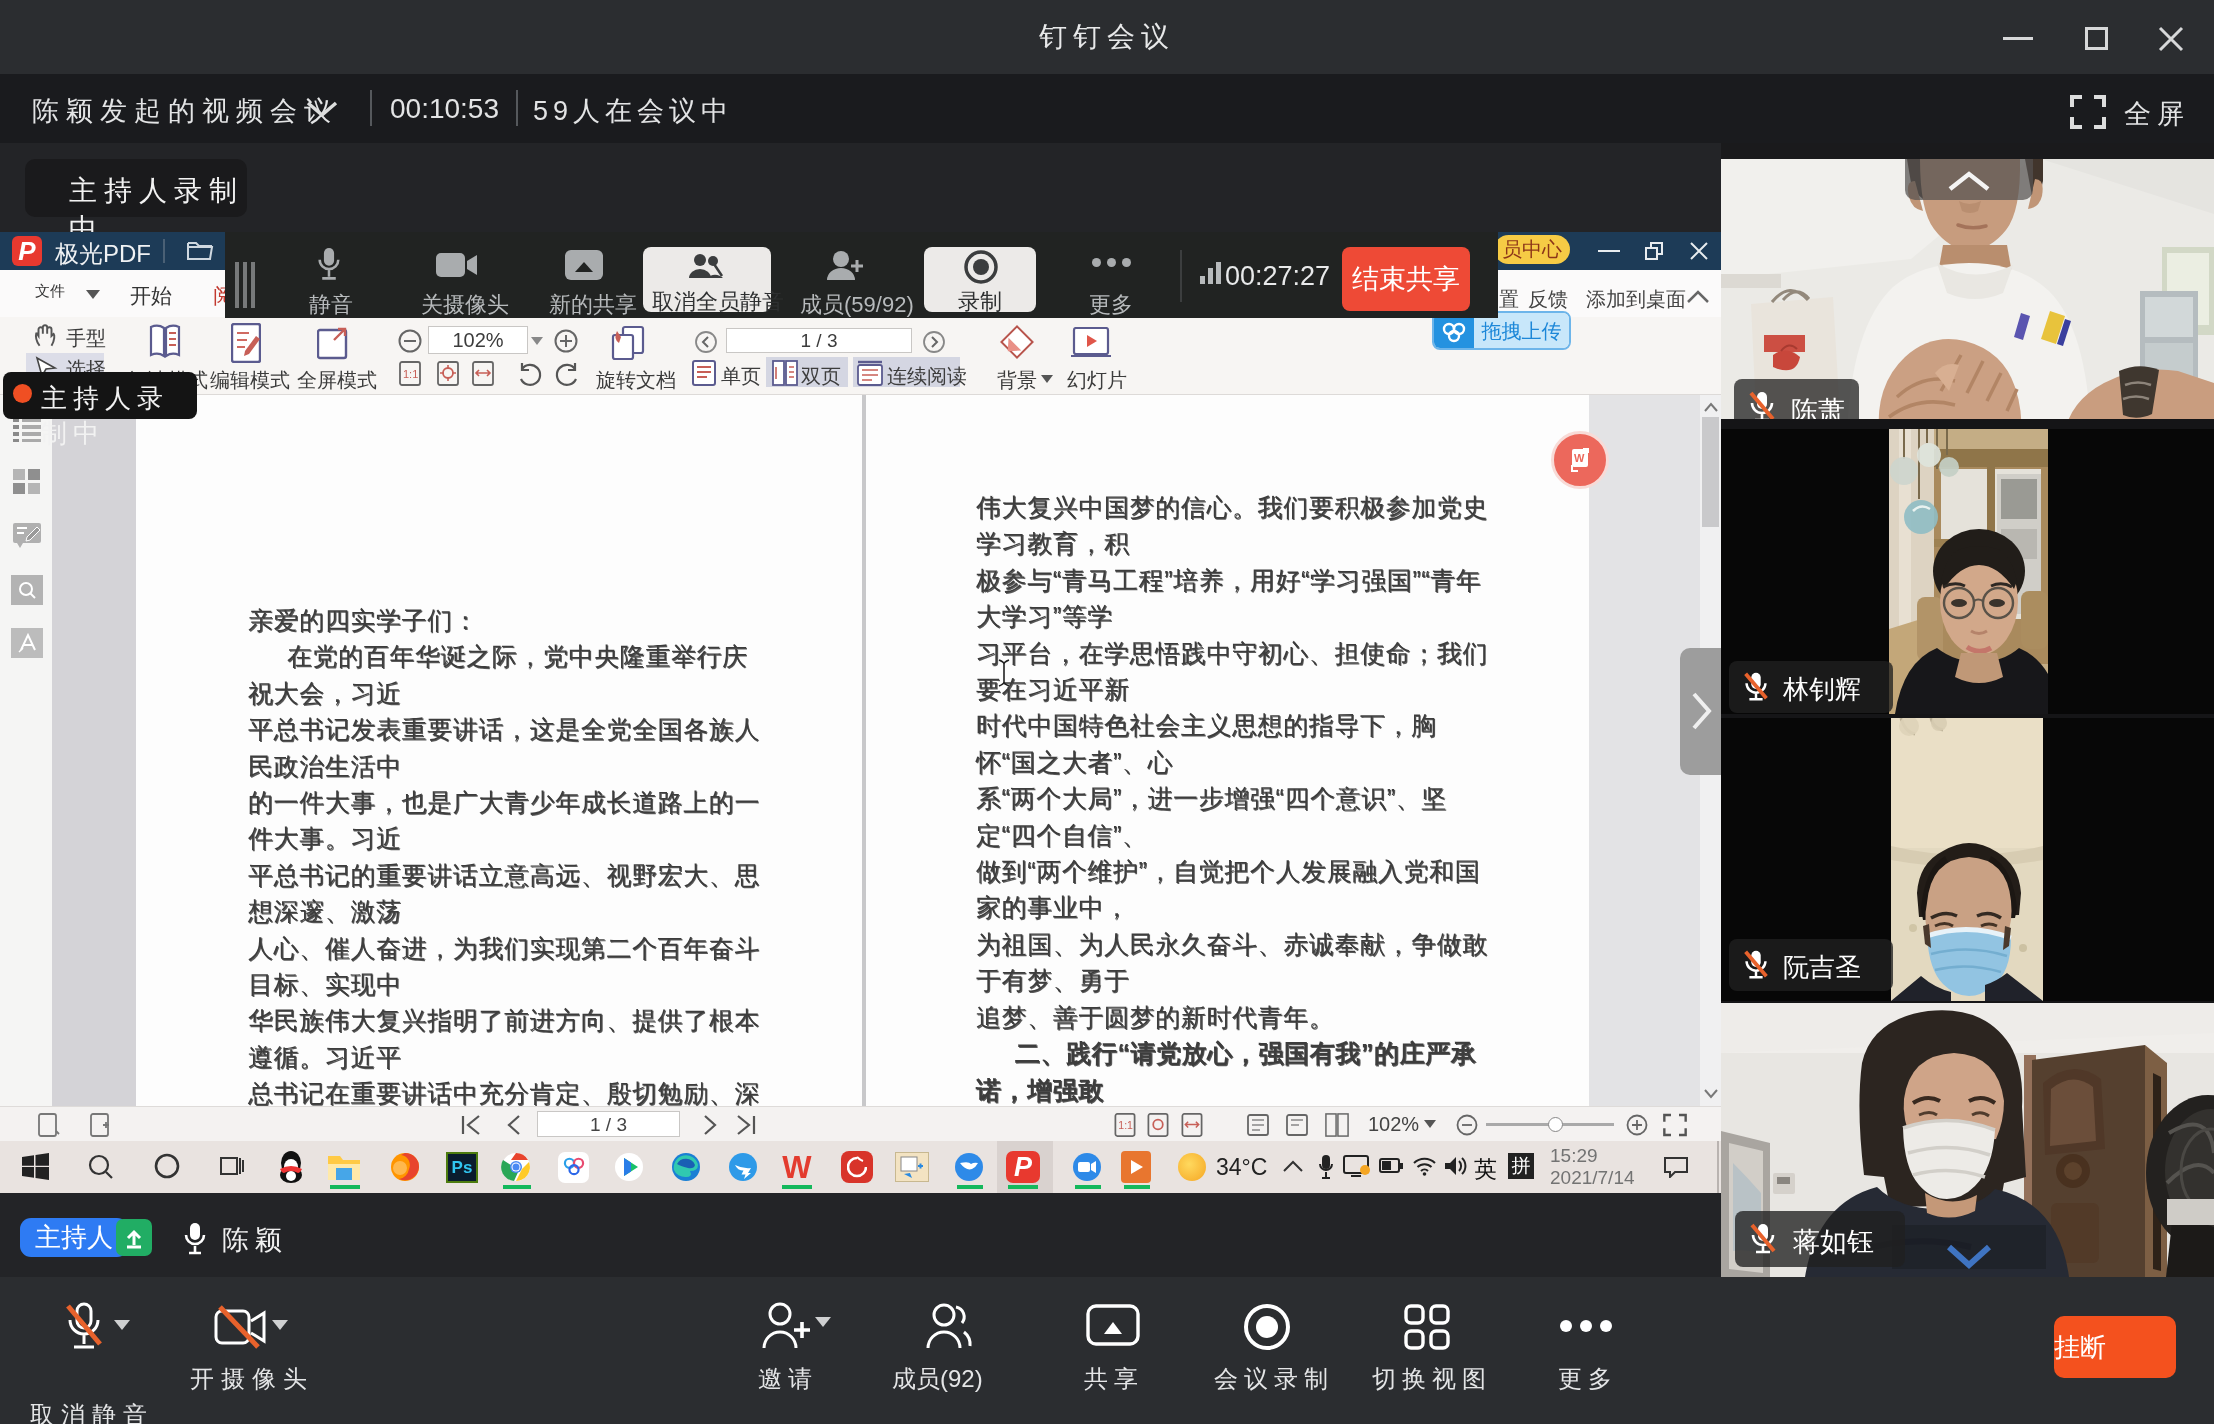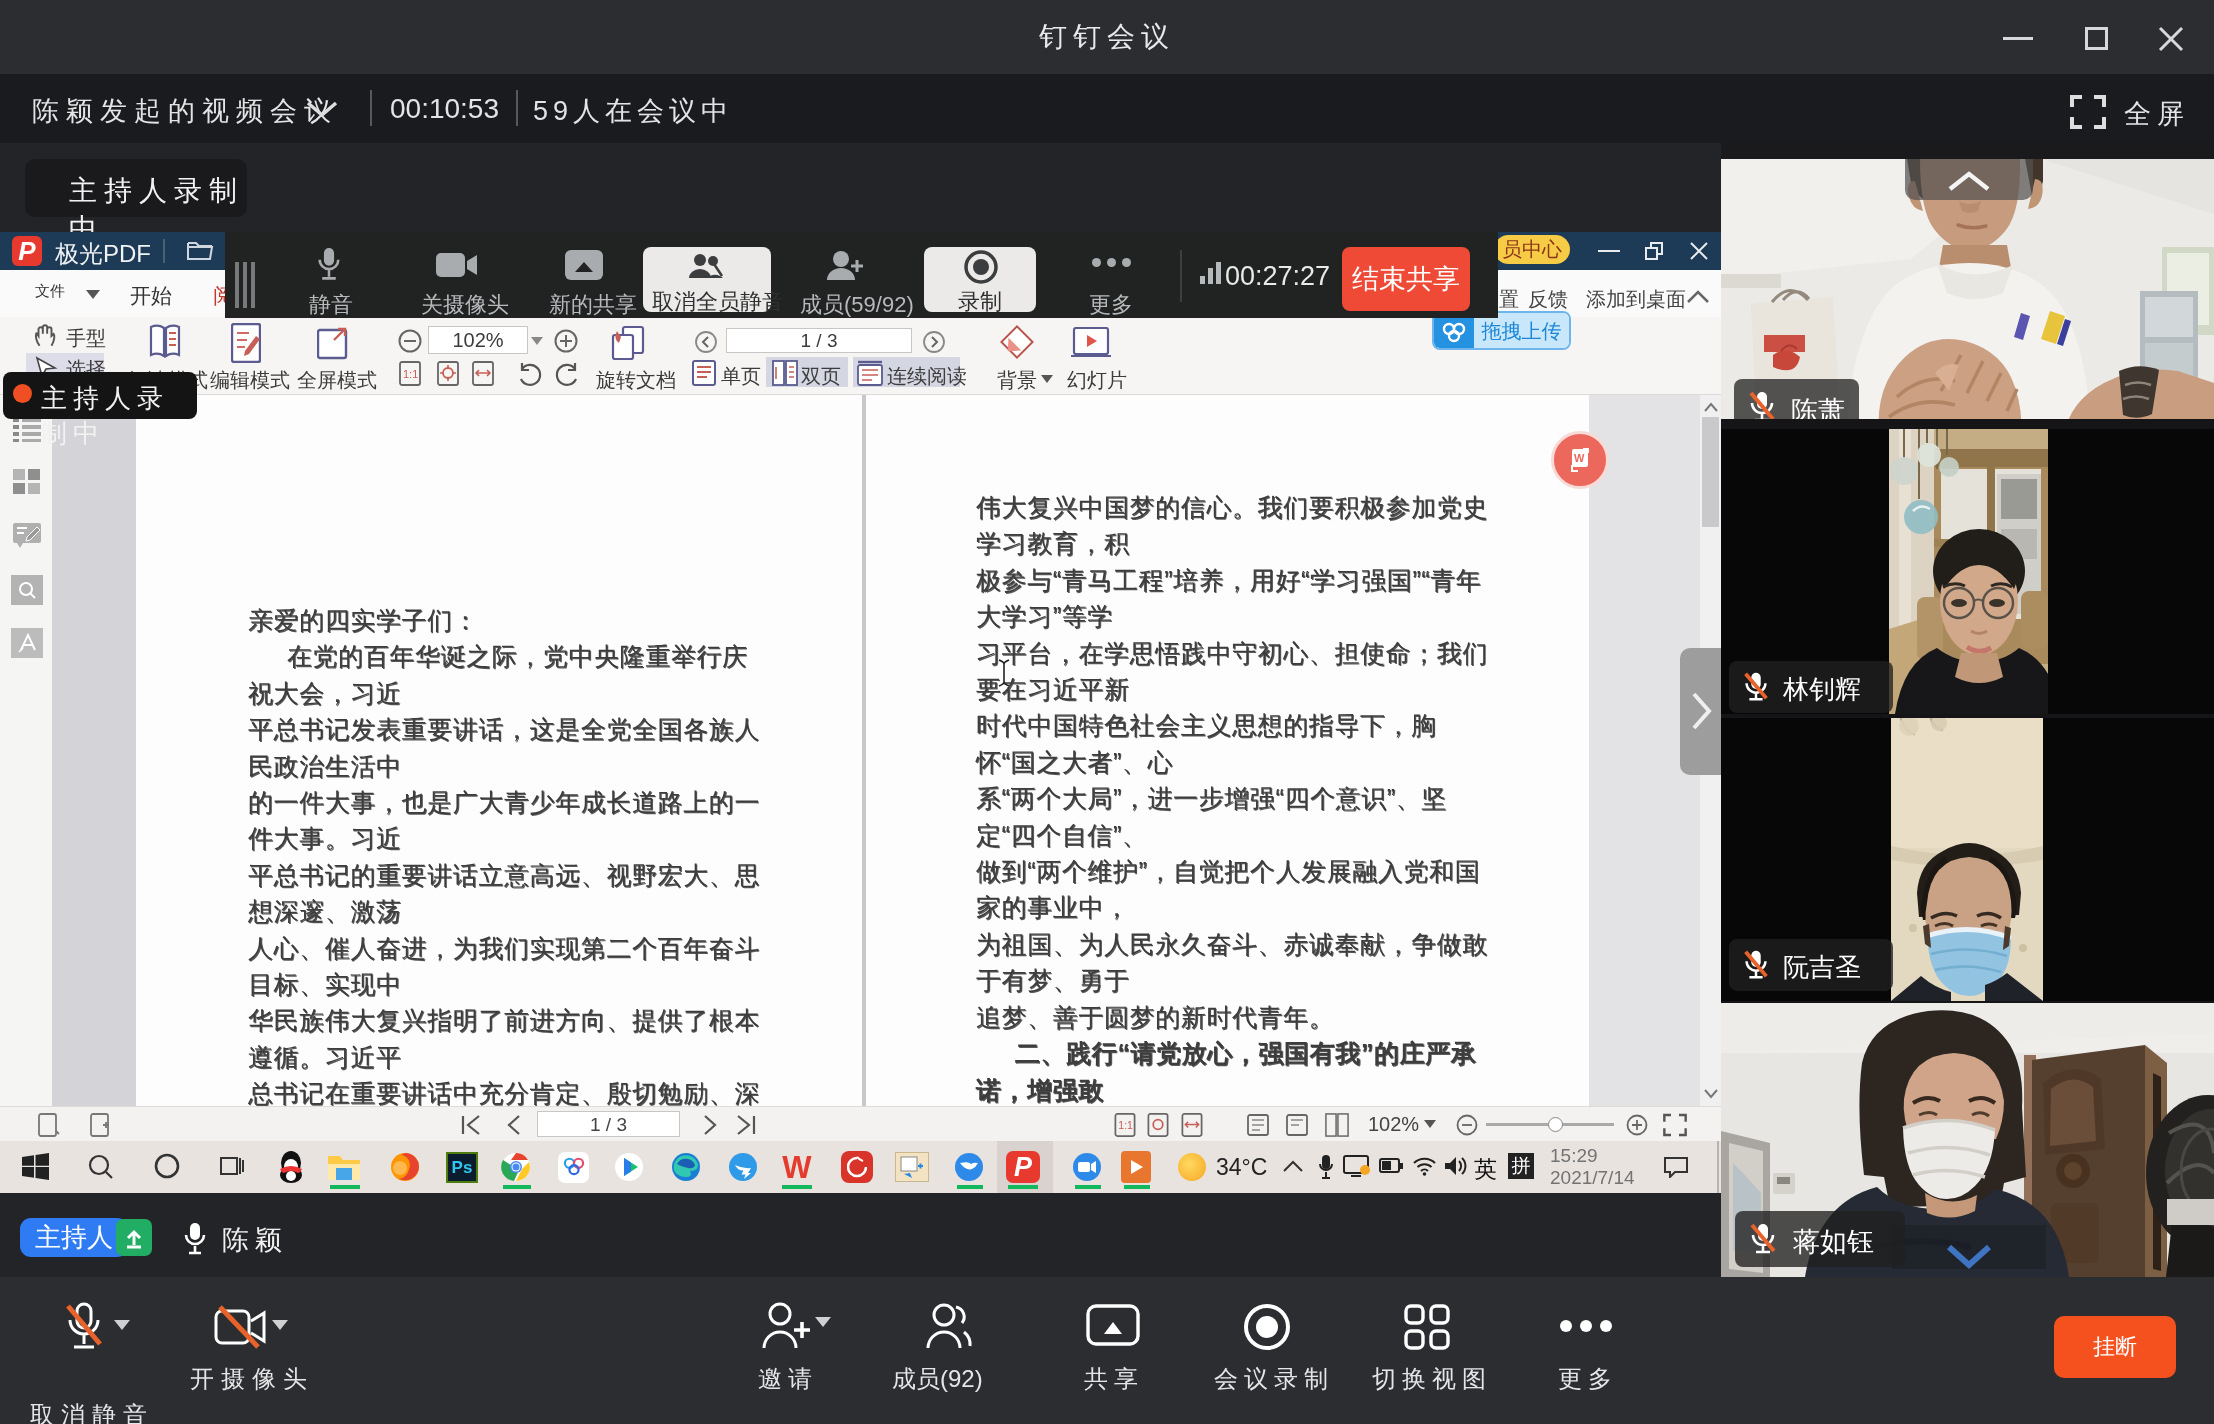--- a/index.html
+++ b/index.html
@@ -822,13 +822,13 @@
     <rect x="29" y="4" width="17" height="17" rx="5" stroke="#fff" stroke-width="3.4" fill="none"></rect>
     <rect x="4" y="29" width="17" height="17" rx="5" stroke="#fff" stroke-width="3.4" fill="none"></rect>
     <rect x="29" y="29" width="17" height="17" rx="5" stroke="#fff" stroke-width="3.4" fill="none"></rect>
   </svg>
 <div class="a" style="left:1372px;top:1363px;font-size:24px;letter-spacing:6px;color:#e4e5e6">切换视图</div>
 
 <div class="a" style="left:1560px;top:1320px;width:12px;height:12px;border-radius:50%;background:#fff"></div>
 <div class="a" style="left:1580px;top:1320px;width:12px;height:12px;border-radius:50%;background:#fff"></div>
 <div class="a" style="left:1600px;top:1320px;width:12px;height:12px;border-radius:50%;background:#fff"></div>
 <div class="a" style="left:1558px;top:1363px;font-size:24px;letter-spacing:6px;color:#e4e5e6">更多</div>
-<div class="a" style="left:2054px;top:1316px;width:122px;height:62px;background:#f4511e;border-radius:10px;color:#fff;font-size:22px;text-align:center;line-height:62px">挂断</div>
+<div class="a" style="left:2054px;top:1316px;width:122px;height:62px;background:#f4511e;border-radius:10px;color:#fff;font-size:26px;text-align:left;line-height:62px">挂断</div>
 
 </body></html>

